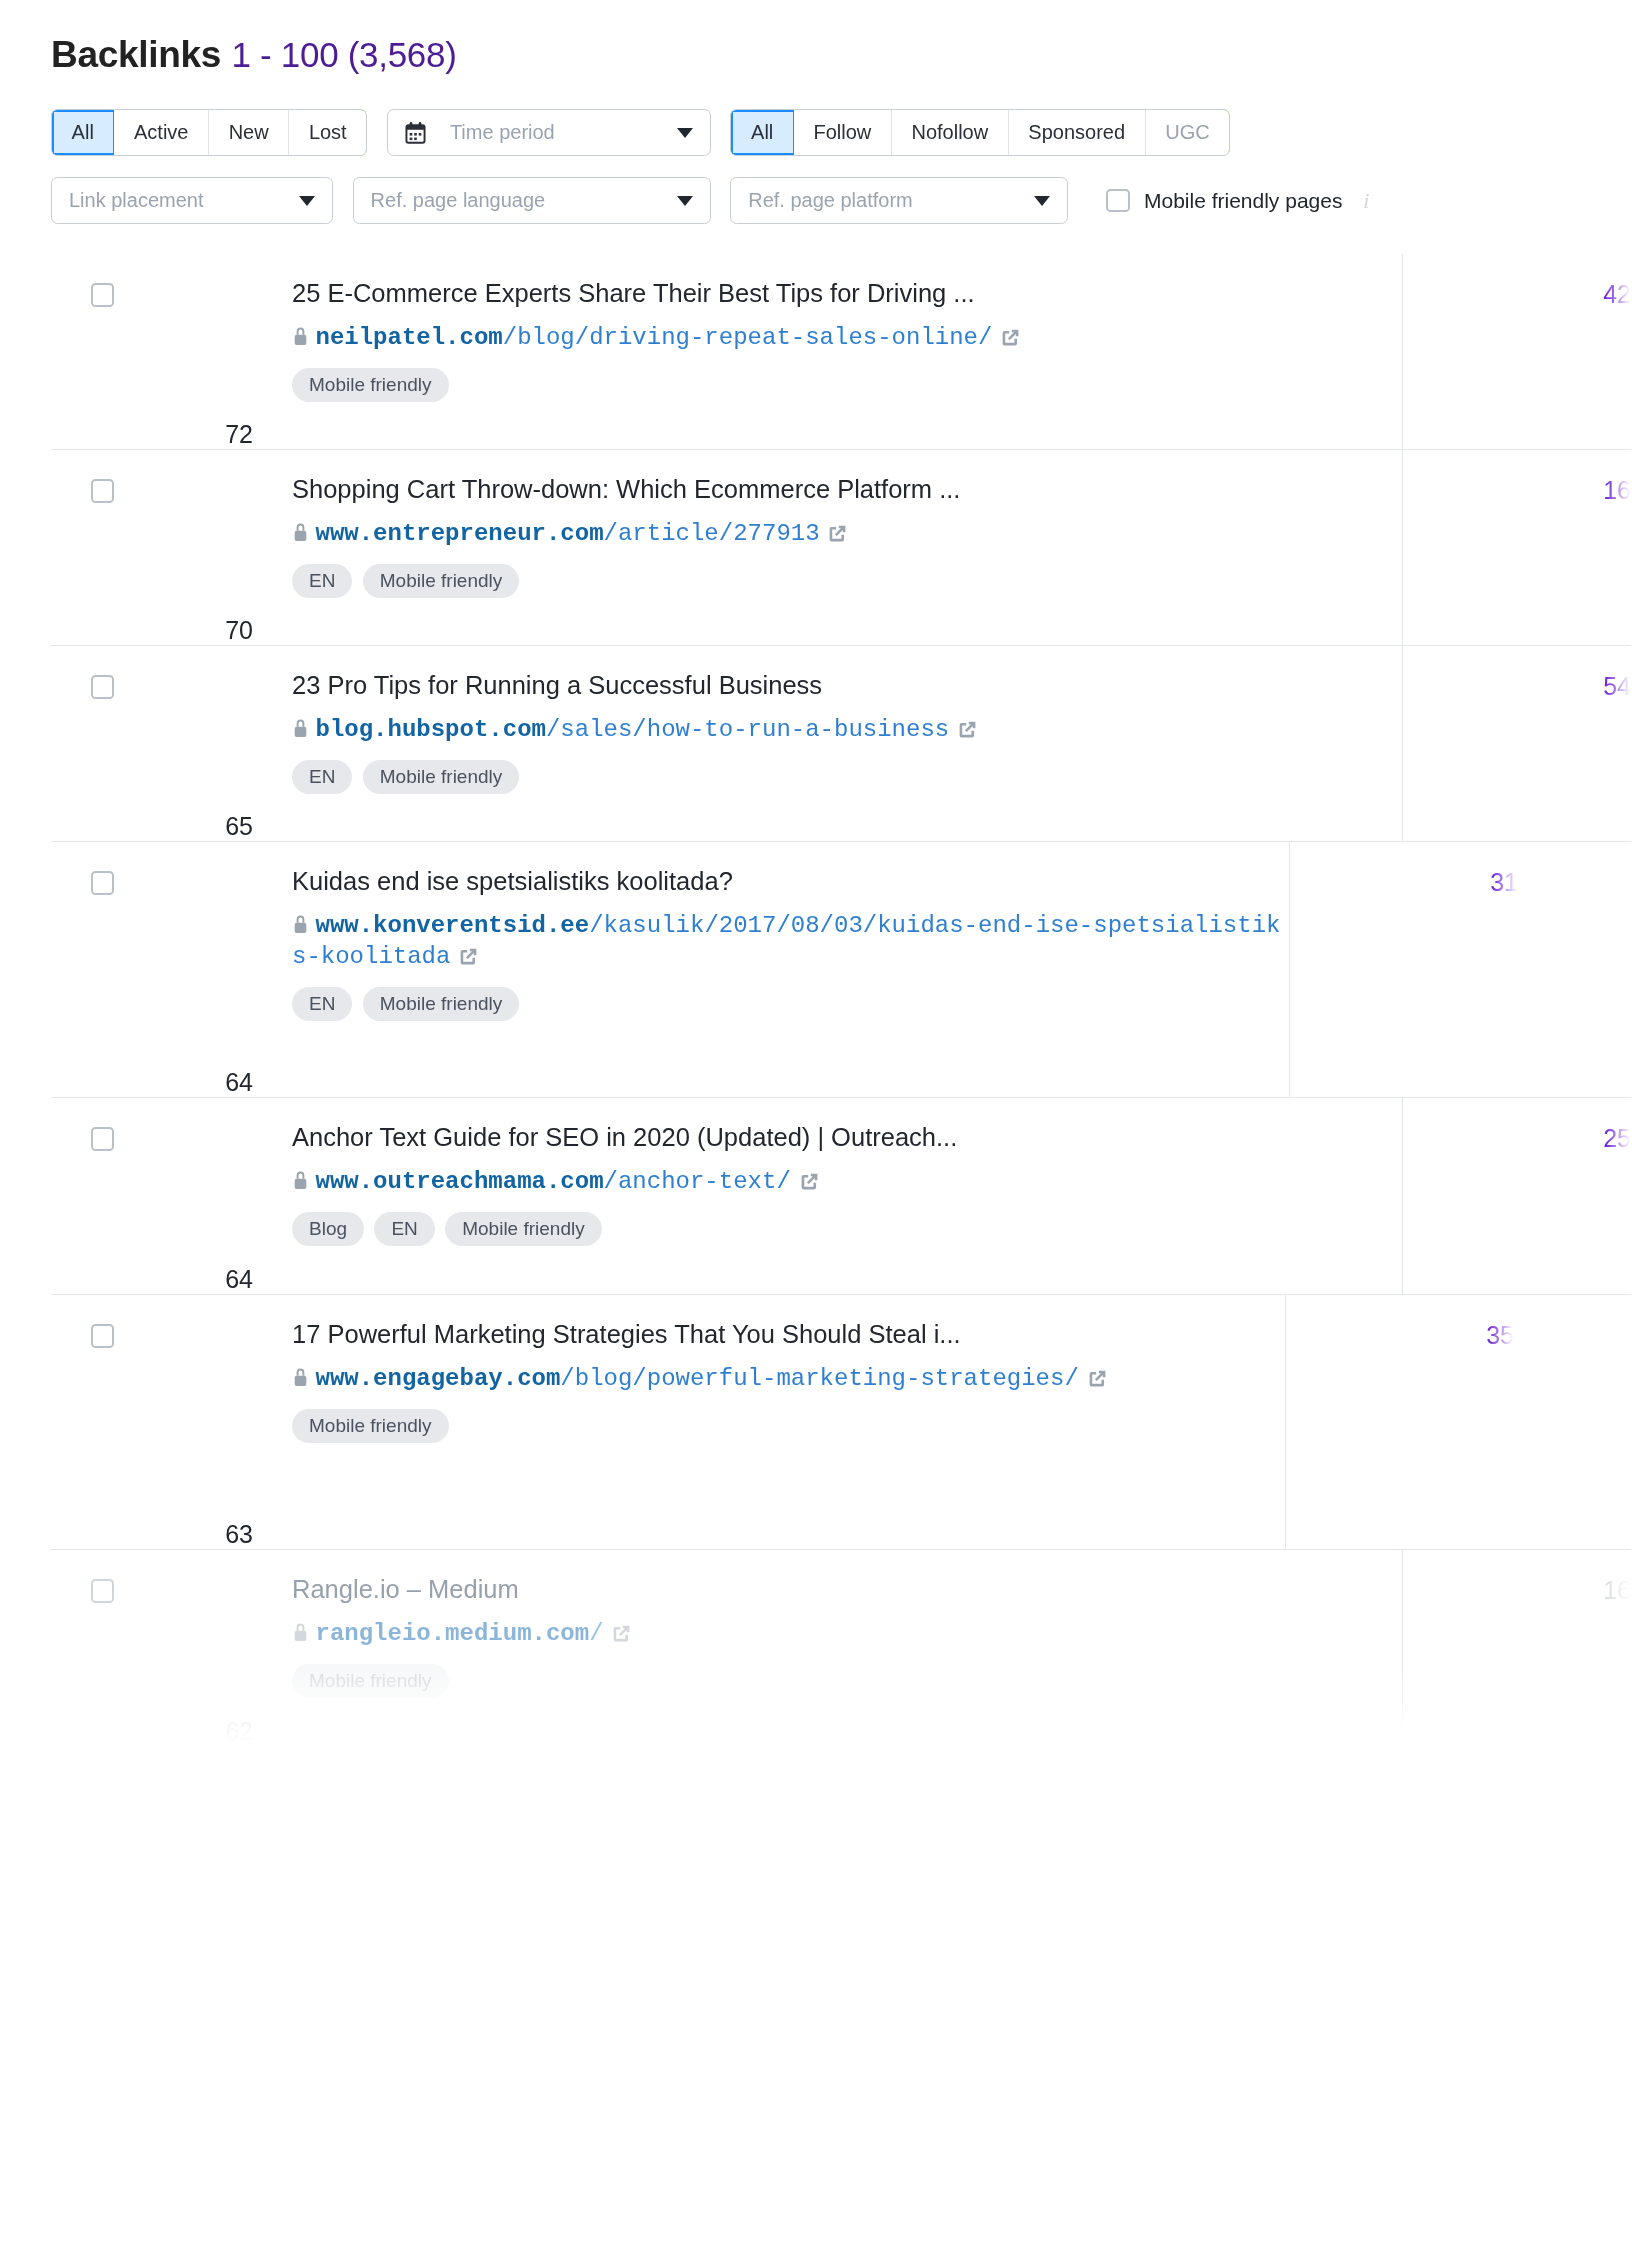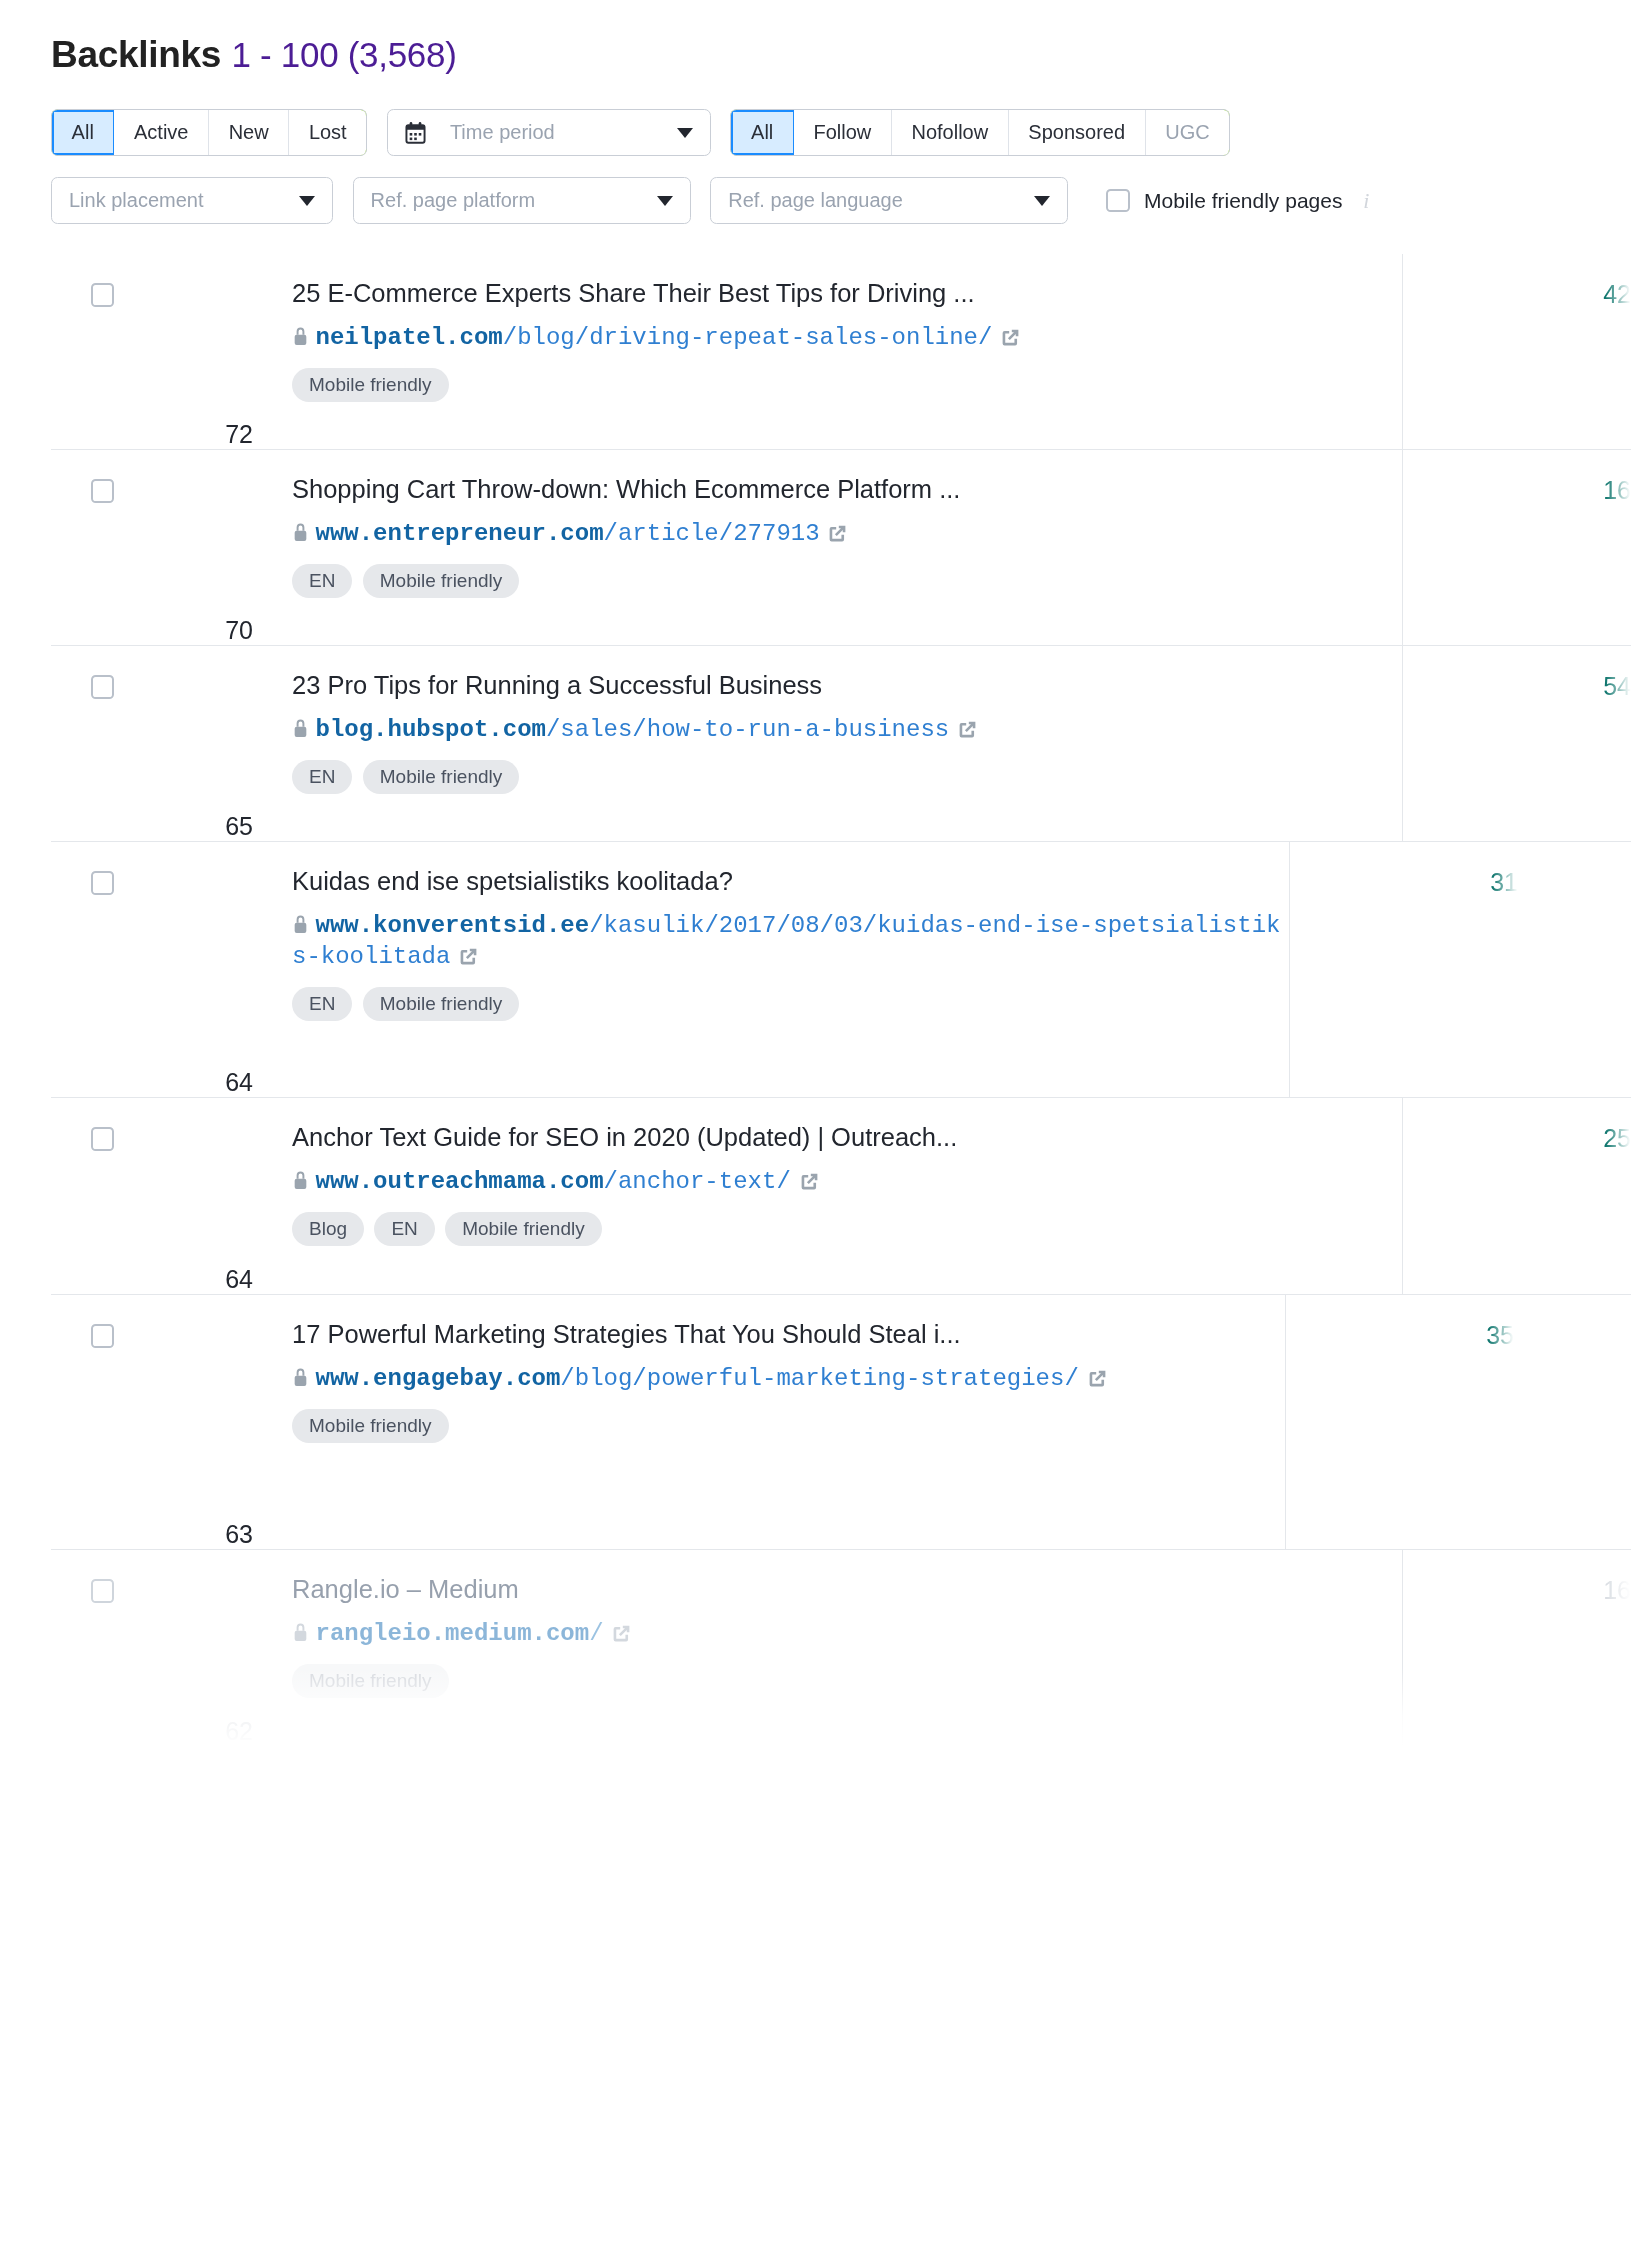--- a/index.html
+++ b/index.html
@@ -207,21 +207,21 @@
   .trow .col-as { background: #ffffff; align-items: flex-end; padding-top: 25px; }
   .trow .col-src { display: block; padding-top: 23.5px; padding-bottom: 19.6px; }
   .trow .col-ext { align-items: flex-start; padding-top: 26px; justify-content: flex-end; }
 
   .as-value {
     font-size: 25px;
     color: #22262e;
   }
   .ext-value {
     font-size: 25px;
-    color: #0f766e;
+    color: #6d28d9;
     white-space: nowrap;
     -webkit-mask-image: linear-gradient(to right, #000 0%, #000 10%, rgba(0,0,0,0.1) 88%, rgba(0,0,0,0) 100%);
     mask-image: linear-gradient(to right, #000 0%, #000 10%, rgba(0,0,0,0.1) 88%, rgba(0,0,0,0) 100%);
   }
 
   .src-title {
     font-size: 25.5px;
     color: #22262e;
     line-height: 1.18;
     margin-bottom: 14.4px;
@@ -332,27 +332,27 @@
 
 </div>
 
 <div class="filter-row filter-row-2">
 
   <div class="dropdown" style="width:282px;justify-content:space-between;">
     <span>Link placement</span>
     <span class="caret"></span>
   </div>
 
+  <div class="dropdown" style="width:358px;justify-content:space-between;">
+    <span>Ref. page language</span>
+    <span class="caret"></span>
+  </div>
+
   <div class="dropdown" style="width:338px;justify-content:space-between;">
     <span>Ref. page platform</span>
-    <span class="caret"></span>
-  </div>
-
-  <div class="dropdown" style="width:358px;justify-content:space-between;">
-    <span>Ref. page language</span>
     <span class="caret"></span>
   </div>
 
   <div class="checkbox-filter">
     <span class="cb"></span>
     <span class="cb-label">Mobile friendly pages</span>
     <span class="info-icon">i</span>
   </div>
 
 </div>

